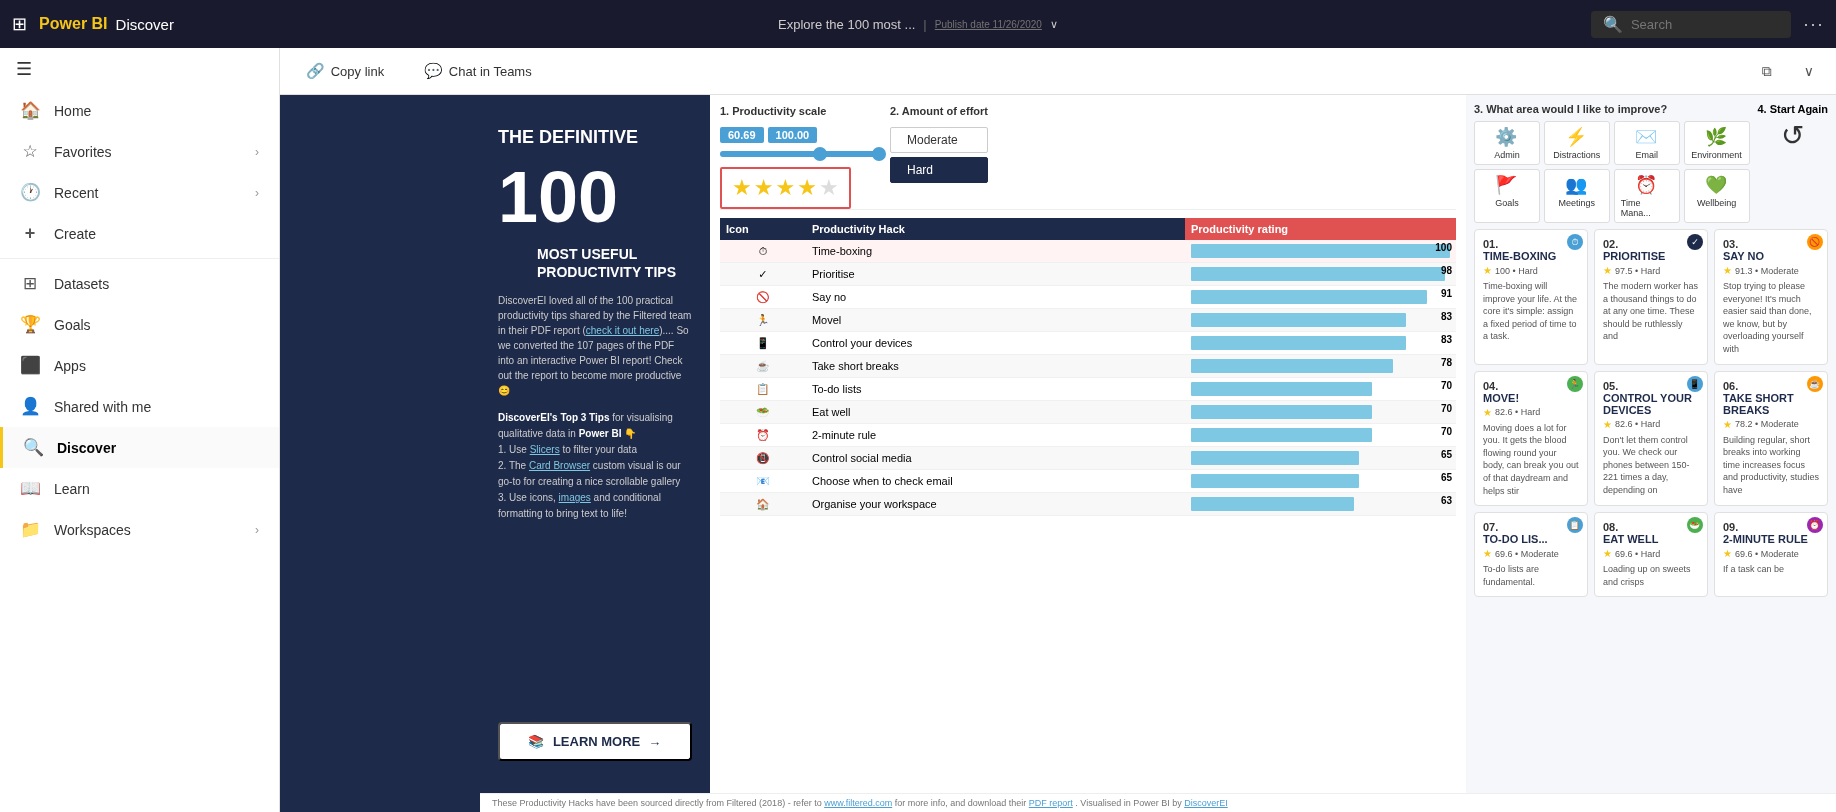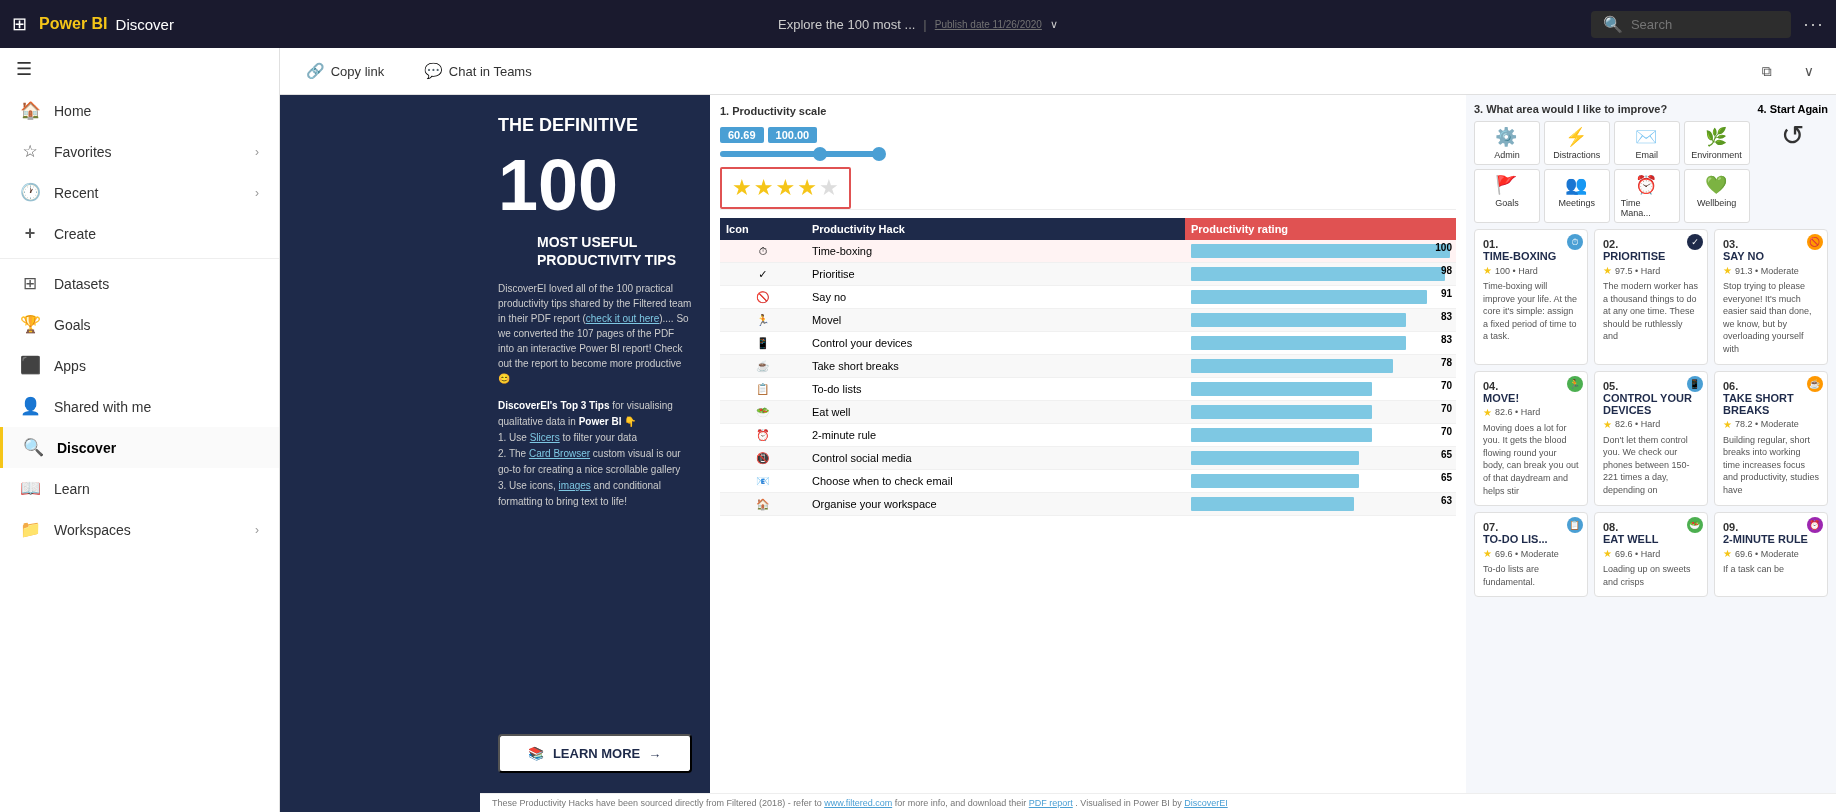--- a/index.html
+++ b/index.html
@@ -78,21 +78,21 @@
       display: flex; align-items: center; justify-content: center;
     }
 
     
     .report-content { flex: 1; display: flex; flex-direction: column; overflow: hidden; background: #fff; }
     .report-inner { flex: 1; display: flex; overflow: hidden; }
 
     
     .intro-panel {
       width: 230px; flex-shrink: 0; background: #1e2a4a; color: #fff;
-      padding: 20px 18px; display: flex; flex-direction: column; gap: 12px;
+      padding: 32px 18px; display: flex; flex-direction: column; gap: 12px;
     }
     .intro-title { font-size: 18px; font-weight: 700; line-height: 1.2; }
     .intro-number { font-size: 72px; font-weight: 900; line-height: 1; color: #fff; }
     .intro-subtitle { font-size: 14px; font-weight: 700; line-height: 1.3; margin-left: 39px; }
     .intro-desc { font-size: 10px; line-height: 1.5; color: #ccc; }
     .intro-tips { font-size: 10px; line-height: 1.6; color: #ccc; }
     .intro-tips b { color: #fff; }
     .intro-link { color: #7ec8e3; text-decoration: underline; cursor: pointer; }
     .learn-more-btn {
       display: flex; align-items: center; justify-content: center; gap: 8px;
@@ -319,20 +319,25 @@
                   <div class="stars-box">
                     <span class="star">★</span>
                     <span class="star">★</span>
                     <span class="star">★</span>
                     <span class="star">★</span>
                     <span class="star empty">★</span>
                   </div>
                 </div>
               </div>
 
+              <div class="effort-section">
+                <div class="section-label">2. Amount of effort</div>
+                <button class="effort-btn">Moderate</button>
+                <button class="effort-btn selected">Hard</button>
+              </div>
             </div>
 
             <div style="overflow-y:auto; flex:1;">
               <table class="hack-table">
                 <thead>
                   <tr>
                     <th>Icon</th>
                     <th>Productivity Hack</th>
                     <th class="rating-col">Productivity rating</th>
                   </tr>

